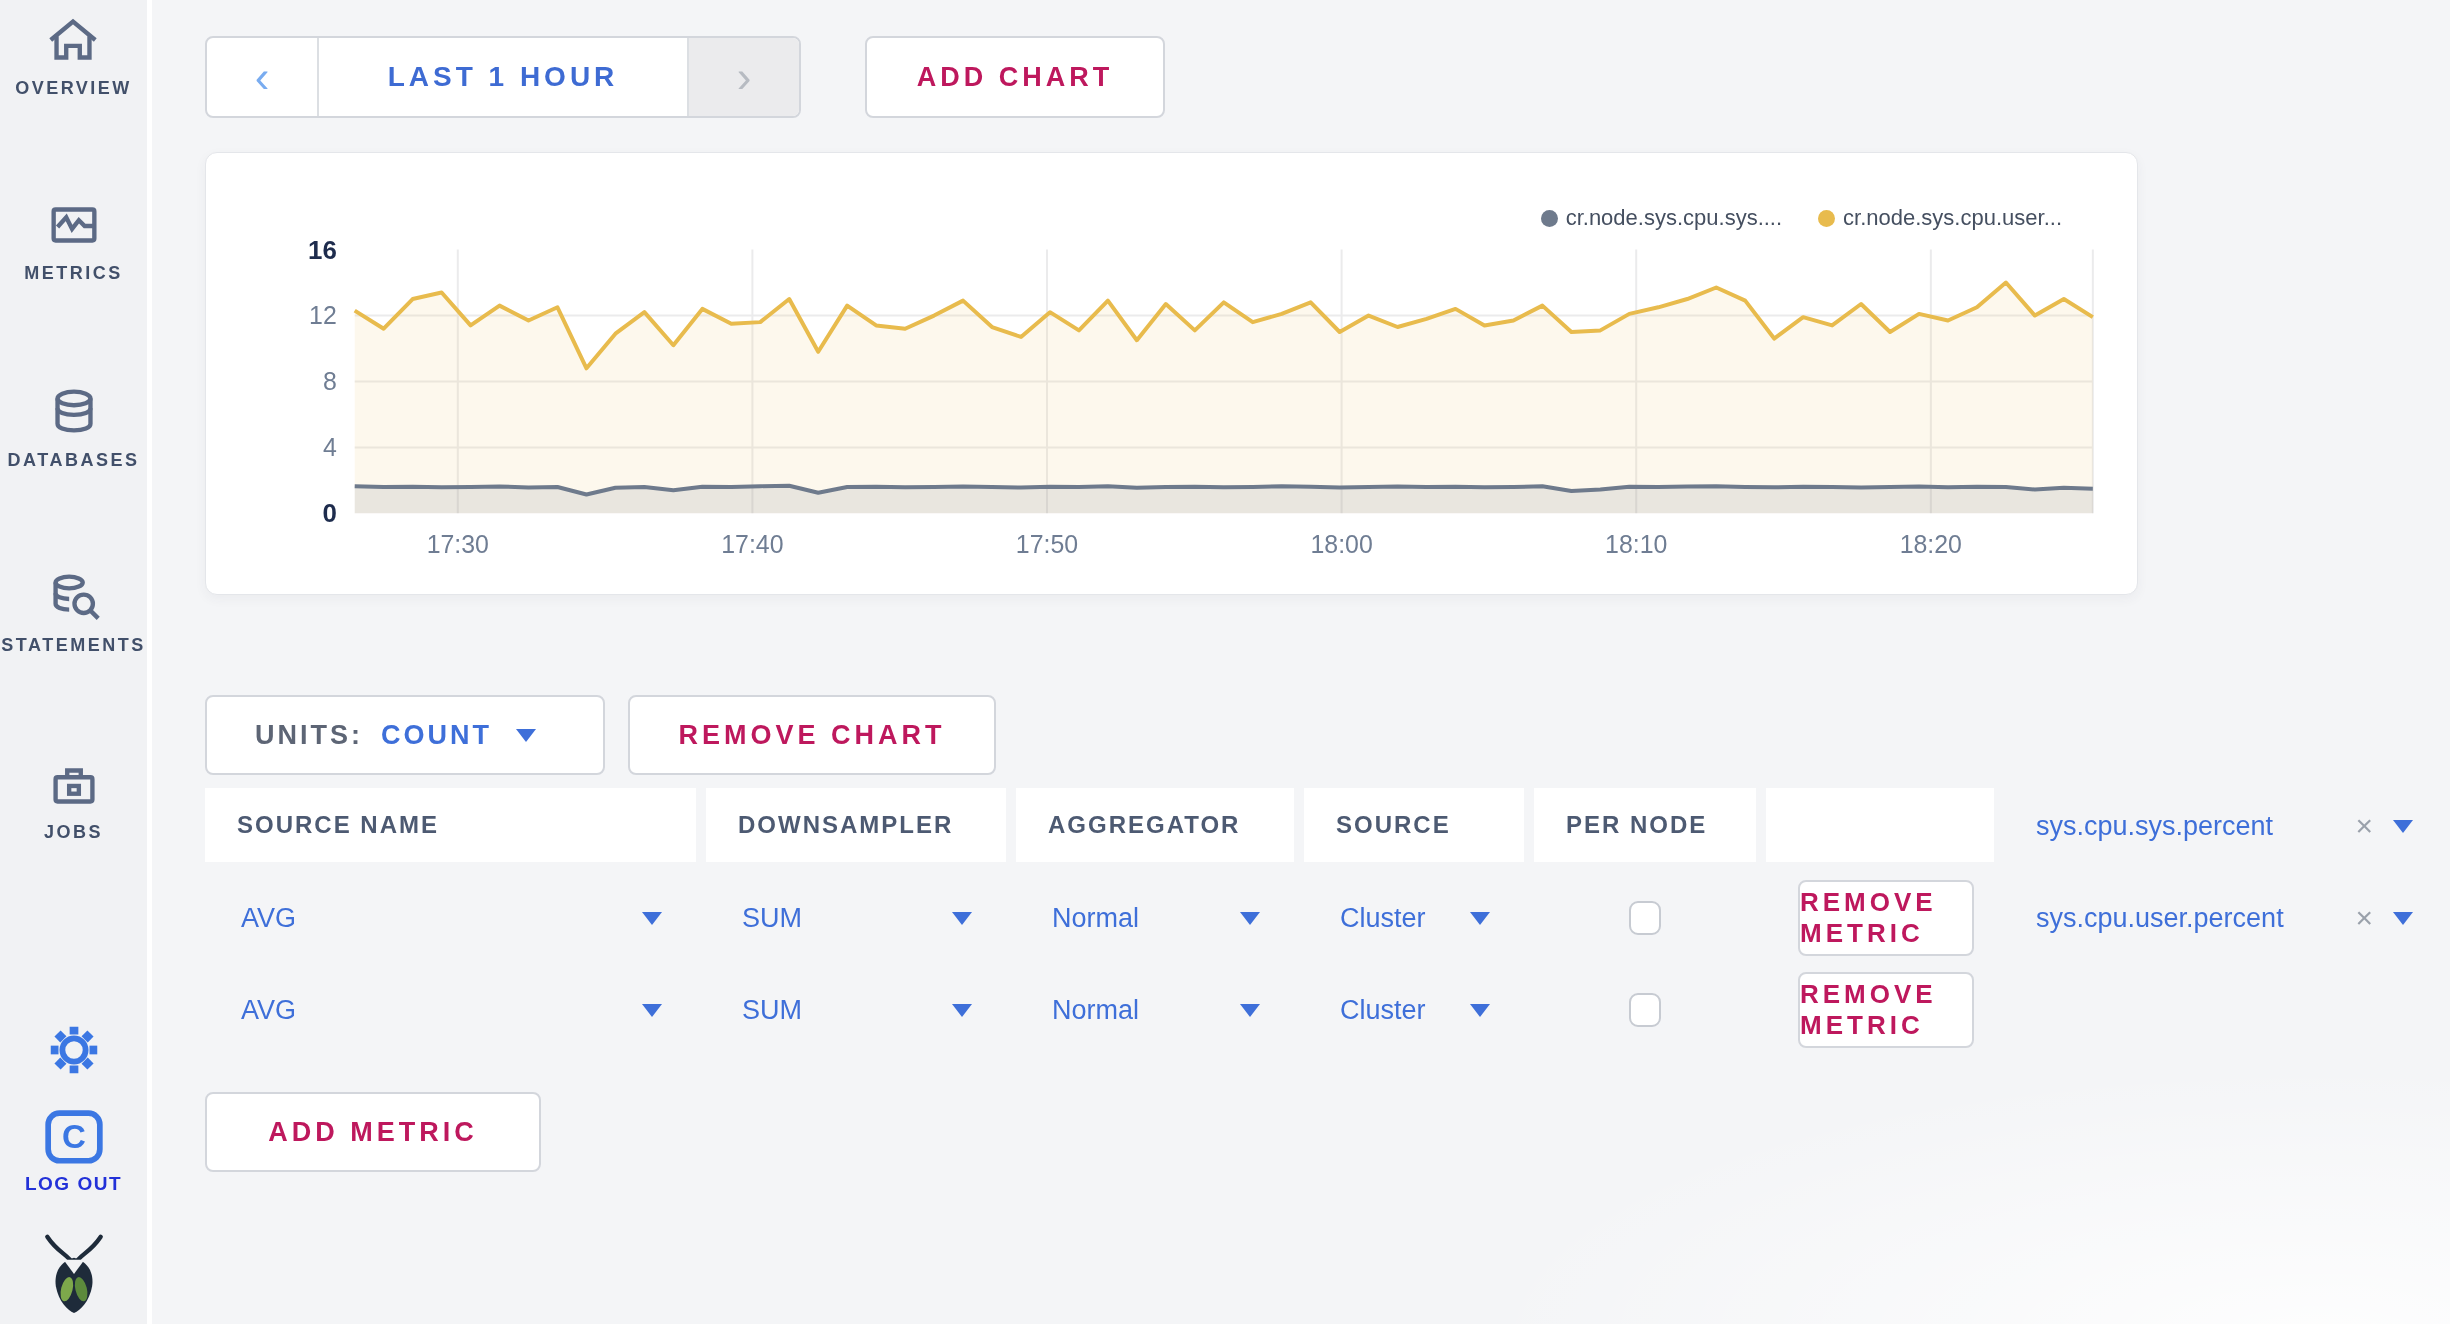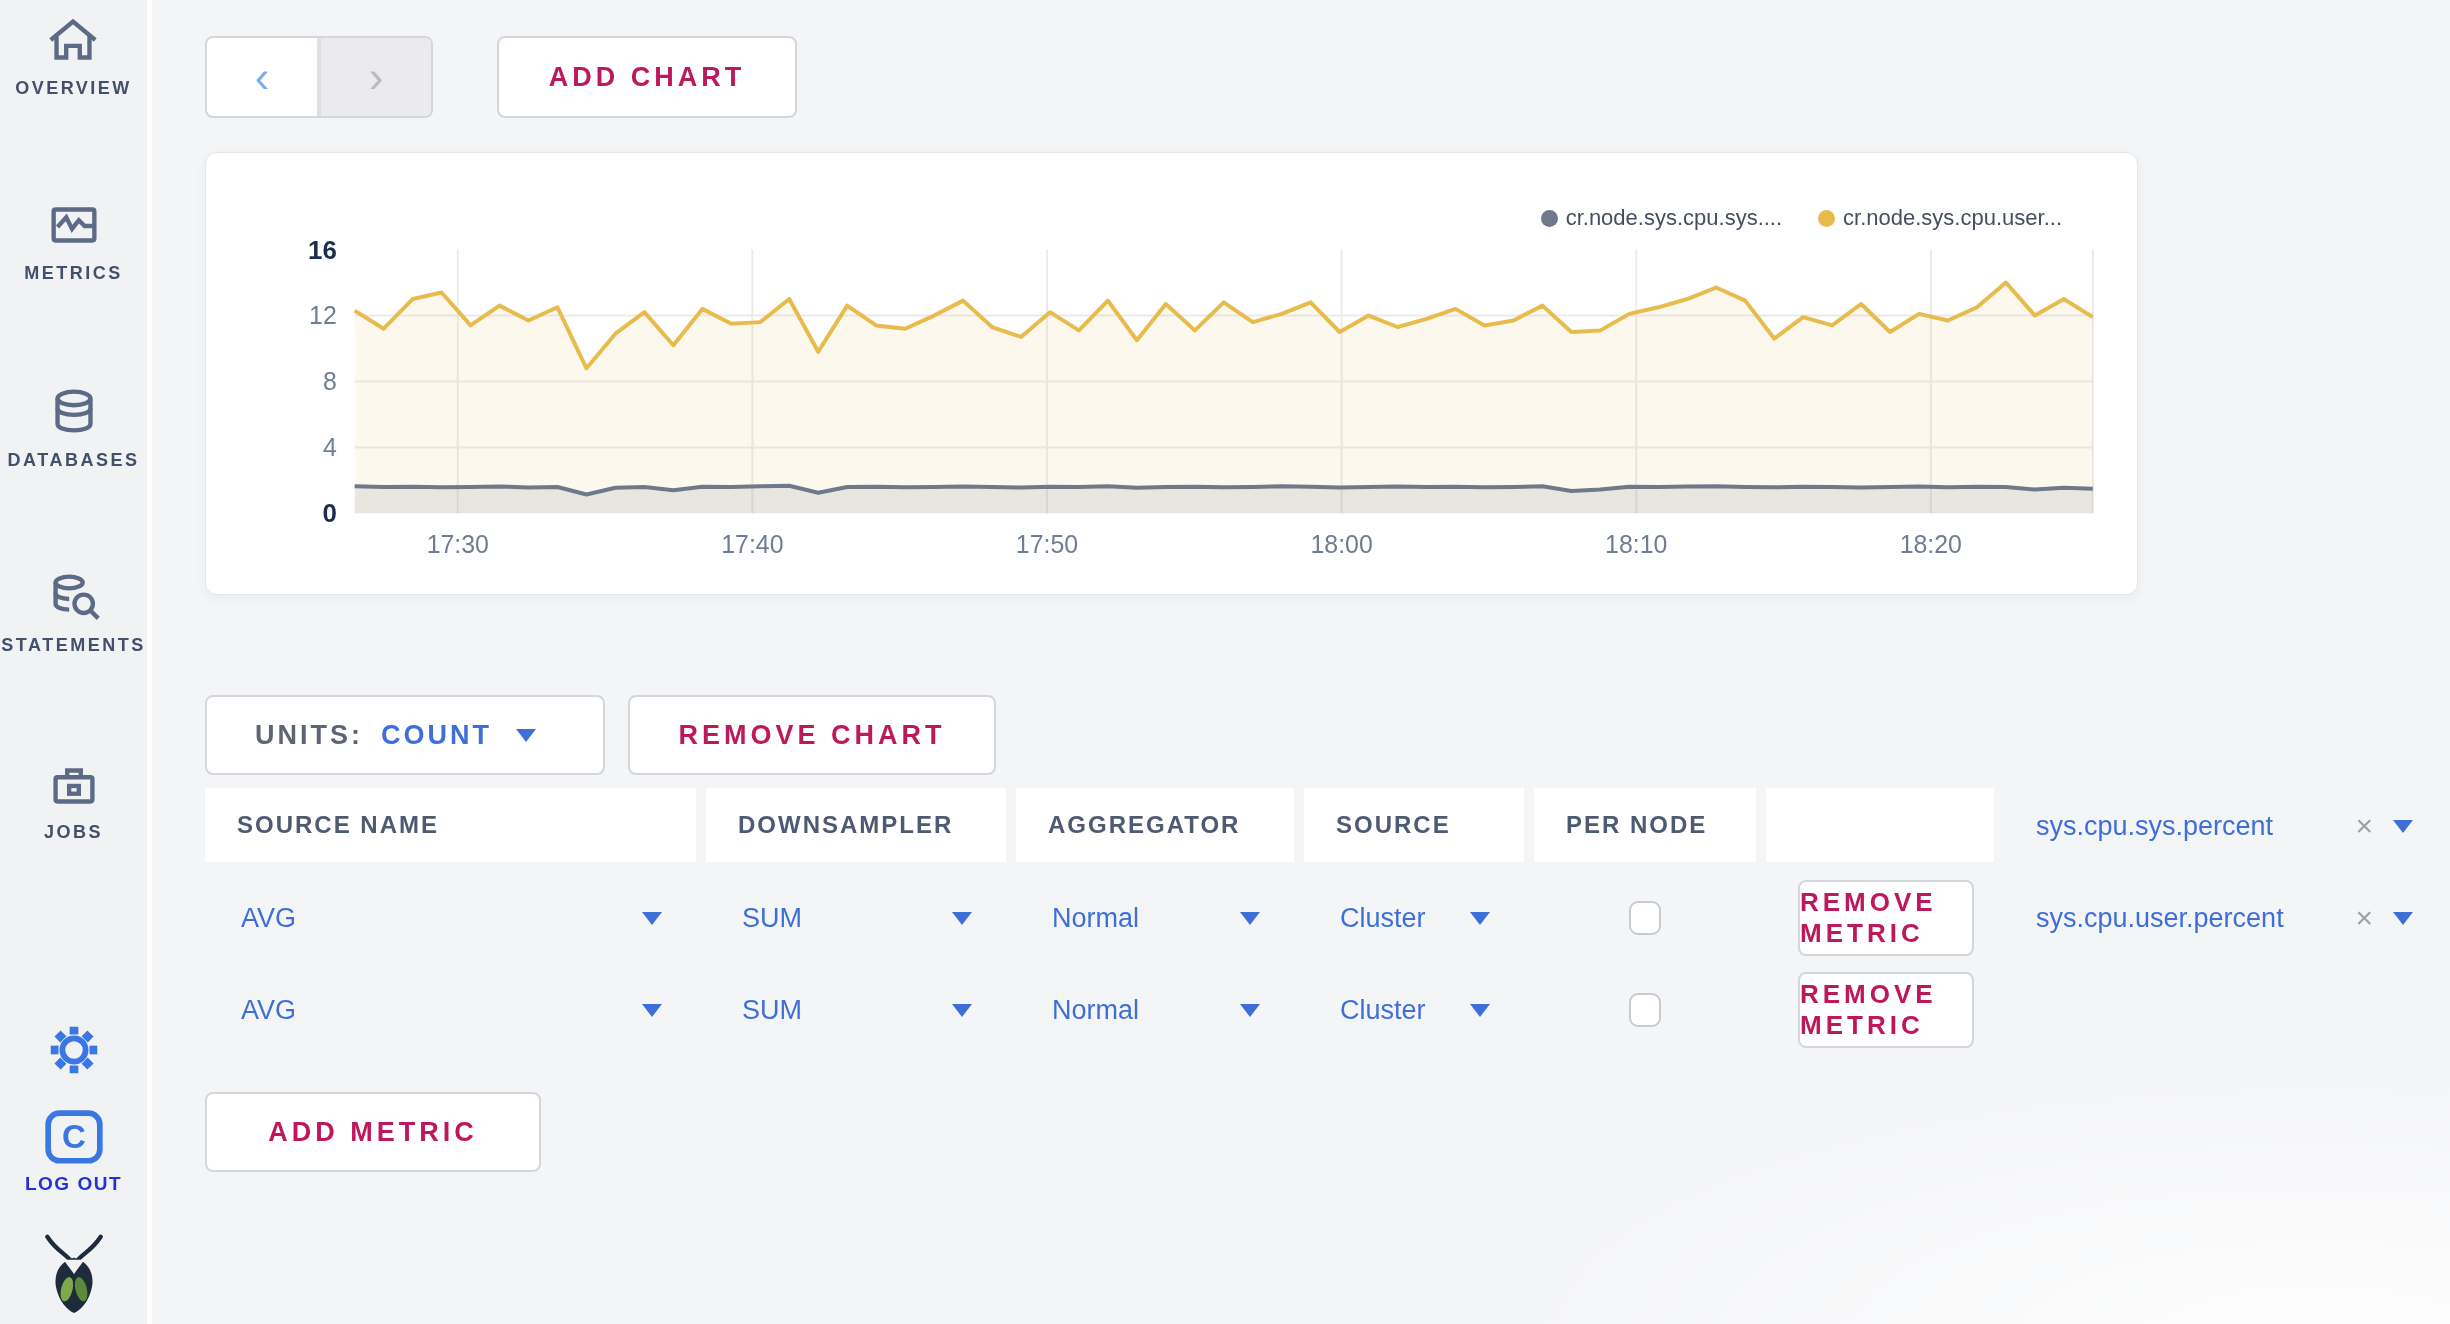--- a/index.html
+++ b/index.html
@@ -191,20 +191,21 @@
     </svg>
   </div>
 </nav>
 
 <main id="main">
 
 
   <div class="controls-row">
     <div class="time-selector">
       <div class="ts-prev">‹</div>
+      <div class="ts-label">LAST 1 HOUR</div>
       <div class="ts-next">›</div>
     </div>
     <div class="btn" id="add-chart-btn">ADD CHART</div>
   </div>
 
   <div class="chart-card">
     <svg id="chart-svg" viewBox="0 0 1933 443">
         <line x1="146" x2="1892" y1="295.75" y2="295.75" stroke="#ebebec" stroke-width="2"></line>
         <line x1="146" x2="1892" y1="229.5" y2="229.5" stroke="#ebebec" stroke-width="2"></line>
         <line x1="146" x2="1892" y1="163.25" y2="163.25" stroke="#ebebec" stroke-width="2"></line>

